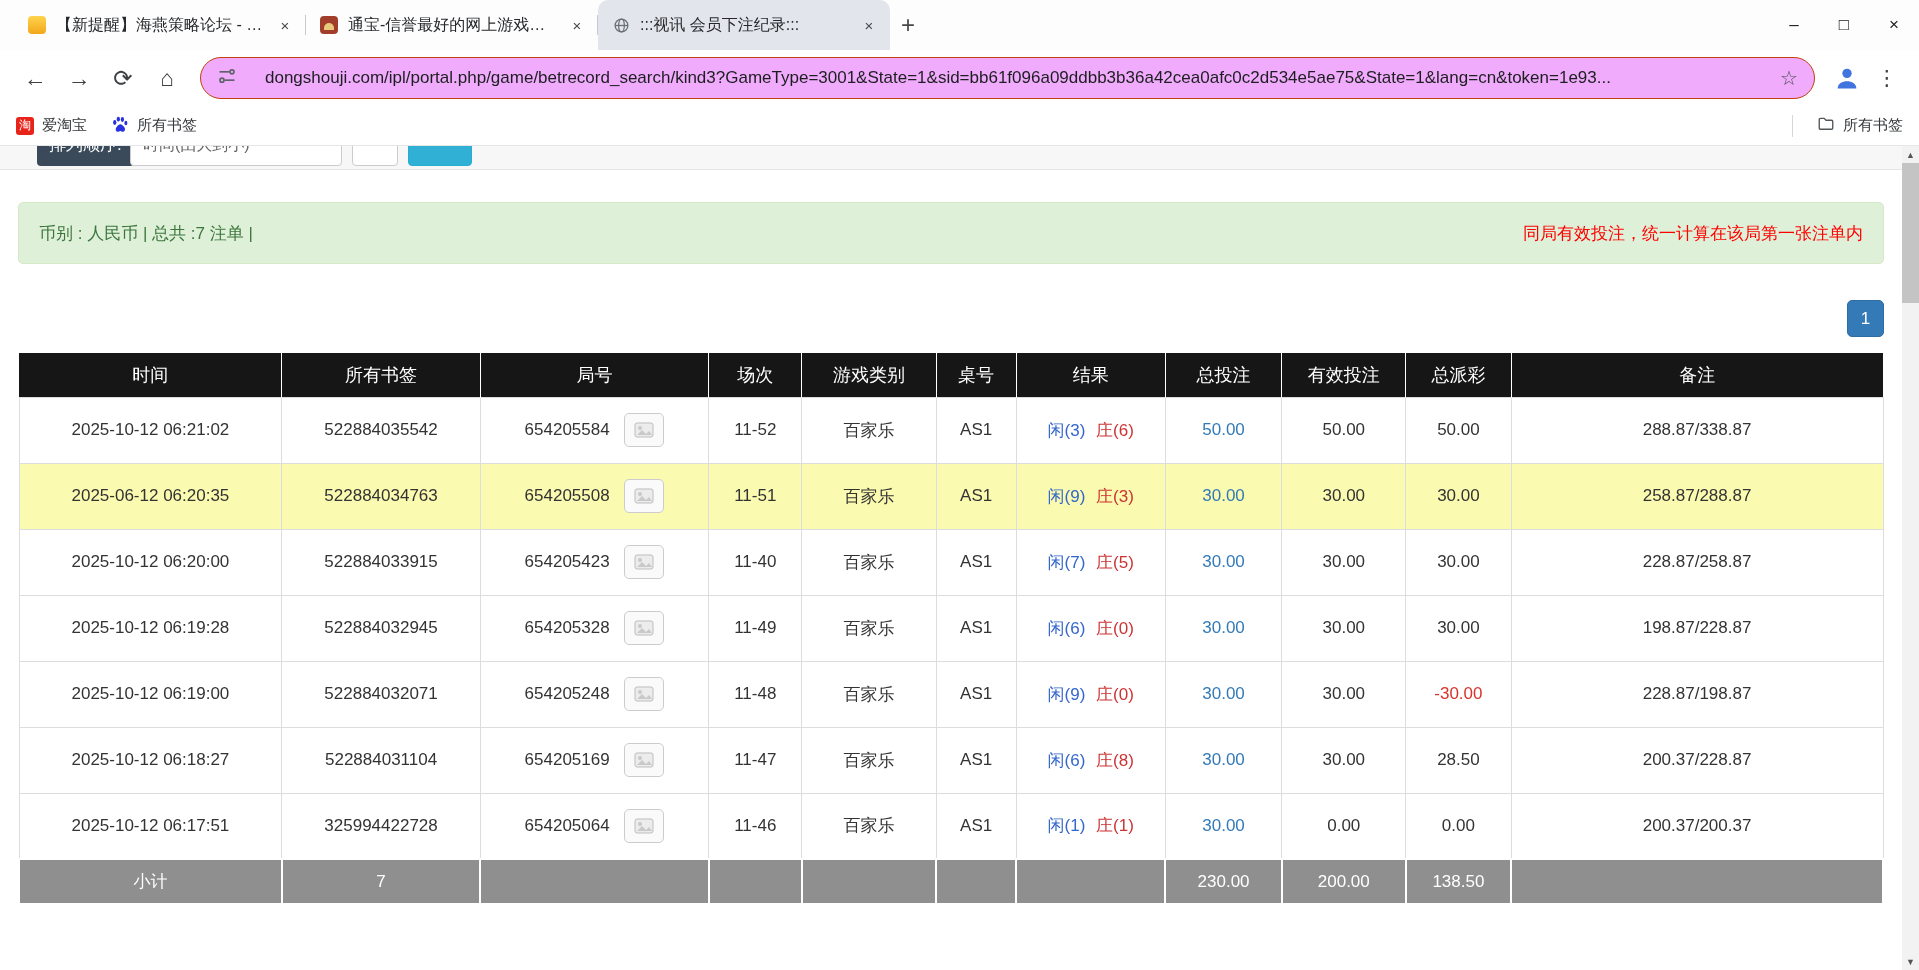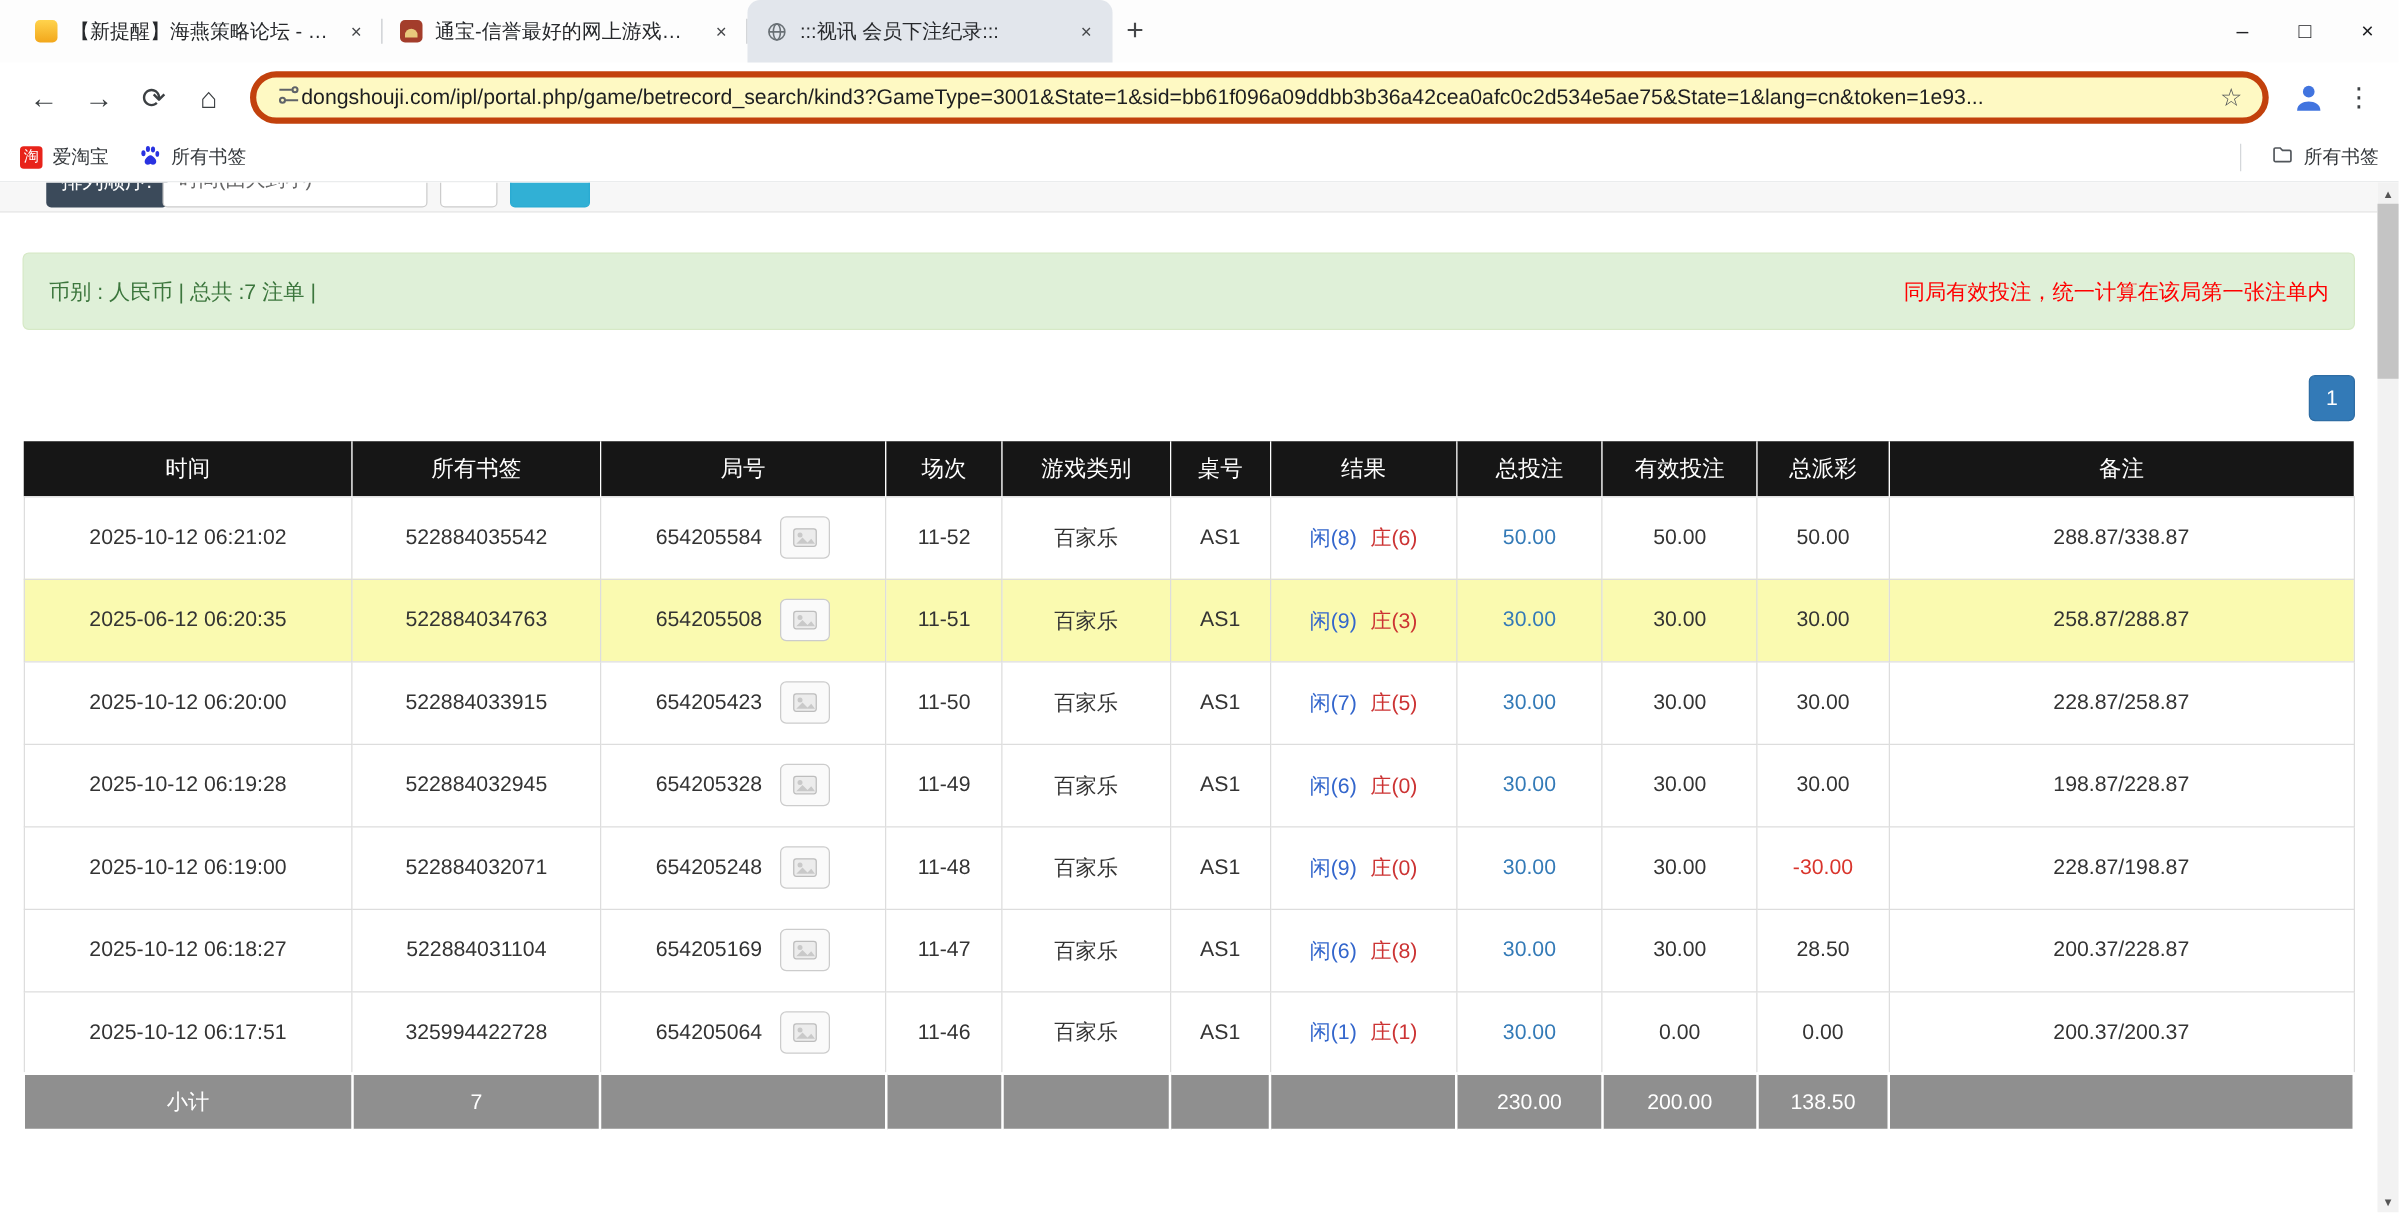--- a/index.html
+++ b/index.html
@@ -23,21 +23,21 @@
   .fav-yellow { background: linear-gradient(#ffd34d, #f2a71b); border-radius: 4px; }
   .fav-red { background: #a33d2b; border-radius: 4px; }
   .fav-red::after { content: ""; width: 10px; height: 7px; background: #e8c97c; border-radius: 5px 5px 0 0; margin-top: 2px; }
   .newtab { width: 36px; display: flex; align-items: center; justify-content: center; font-size: 24px; color: #454749; }
   .wincontrols { position: absolute; right: 0; top: 0; height: 50px; display: flex; }
   .winbtn { width: 50px; display: flex; align-items: center; justify-content: center; font-size: 17px; color: #202124; }
 
   
   .toolbar { height: 56px; display: flex; align-items: center; padding: 0 14px; gap: 2px; background: #fff; }
   .navbtn { width: 42px; height: 42px; border-radius: 50%; display: flex; align-items: center; justify-content: center; font-size: 23px; color: #3c4043; flex: none; }
-  .omnibox { flex: 1; height: 42px; background: #fef9c3; border: 5px solid #c2410c; border-radius: 21px; display: flex; align-items: center; padding: 0 16px; gap: 0; margin: 0 10px; min-width: 0; }
+  .omnibox { flex: 1; height: 42px; background: #f0abfc; border: 1px solid #c2410c; border-radius: 21px; display: flex; align-items: center; padding: 0 16px; gap: 28px; margin: 0 10px; min-width: 0; }
   .urltext { flex: 1; font-size: 17px; color: #1d1e20; white-space: nowrap; overflow: hidden; }
   .starbtn { font-size: 20px; color: #4c5054; flex: none; }
   .profile { width: 40px; height: 40px; border-radius: 50%; display: flex; align-items: center; justify-content: center; flex: none; }
   .menubtn { width: 36px; height: 42px; display: flex; align-items: center; justify-content: center; font-size: 21px; color: #3c4043; flex: none; }
 
   
   .bookmarks { height: 40px; display: flex; align-items: center; padding: 0 16px; gap: 24px; background: #fff; border-bottom: 1px solid #e4e6e8; }
   .bm { display: flex; align-items: center; gap: 8px; font-size: 15px; color: #34383c; }
   .icon-taobao { width: 18px; height: 18px; background: #e8231a; border-radius: 3px; color: #fff; font-size: 12px; display: flex; align-items: center; justify-content: center; }
   .bm-spacer { flex: 1; }
@@ -232,21 +232,21 @@
           <rect x="1" y="1" width="18" height="14" rx="2" fill="#ececec" stroke="#bdbdbd"></rect>
           <circle cx="6" cy="6" r="2" fill="#c9c9c9"></circle>
           <path d="M3 13 L8 8 L12 12 L15 9 L18 13 Z" fill="#c9c9c9"></path>
         </svg>
       </button>
     </td>
     <td>11-52</td>
     <td>百家乐</td>
     <td>AS1</td>
     <td>
-      <span class="player">闲(8)</span>
+      <span class="player">闲(3)</span>
       <span class="banker">庄(6)</span>
     </td>
     <td class="blue">50.00</td>
     <td>50.00</td>
     <td class="payout">50.00</td>
     <td>288.87/338.87</td>
   </tr>
 
   <tr class="data-row highlight">
     <td>2025-06-12 06:20:35</td>
@@ -280,21 +280,21 @@
     <td>
       <span class="round-num">654205423</span>
       <button class="replay-btn">
         <svg width="20" height="16" viewBox="0 0 20 16">
           <rect x="1" y="1" width="18" height="14" rx="2" fill="#ececec" stroke="#bdbdbd"></rect>
           <circle cx="6" cy="6" r="2" fill="#c9c9c9"></circle>
           <path d="M3 13 L8 8 L12 12 L15 9 L18 13 Z" fill="#c9c9c9"></path>
         </svg>
       </button>
     </td>
-    <td>11-50</td>
+    <td>11-40</td>
     <td>百家乐</td>
     <td>AS1</td>
     <td>
       <span class="player">闲(7)</span>
       <span class="banker">庄(5)</span>
     </td>
     <td class="blue">30.00</td>
     <td>30.00</td>
     <td class="payout">30.00</td>
     <td>228.87/258.87</td>

